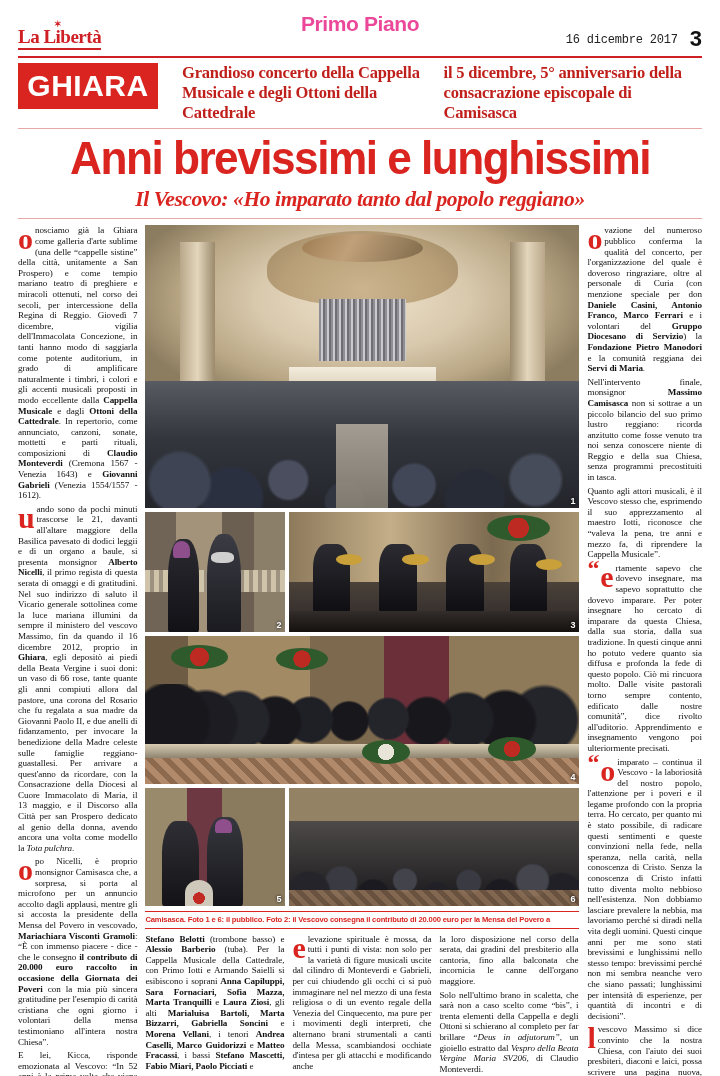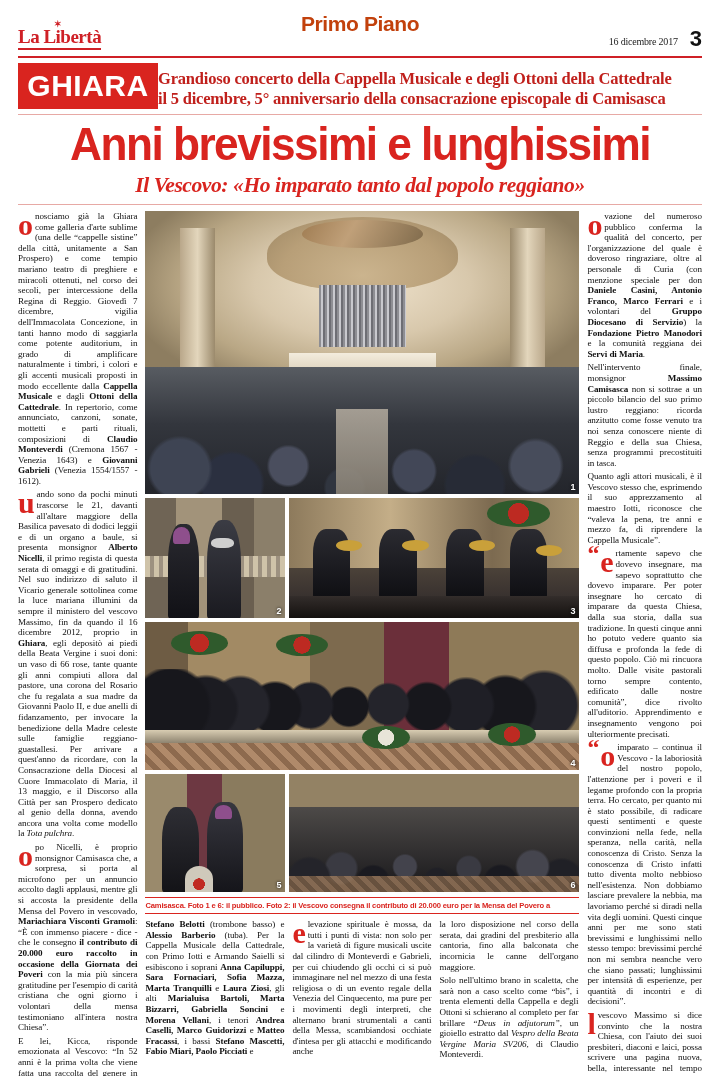--- a/index.html
+++ b/index.html
@@ -3,31 +3,31 @@
 <meta charset="utf-8">
 <style>
   html,body{margin:0;padding:0;background:#fff;}
   body{width:720px;height:1076px;overflow:hidden;font-family:"Liberation Serif",serif;color:#111;}
   .page{position:relative;width:720px;height:1076px;background:#fff;box-sizing:border-box;padding:0 18px;}
 
   
   .masthead{display:flex;align-items:flex-end;justify-content:space-between;height:40px;padding-top:10px;}
   .logo{position:relative;font-family:"Liberation Serif",serif;font-weight:bold;font-size:19px;color:#cf2026;letter-spacing:-0.5px;line-height:1;padding-bottom:2px;border-bottom:2px solid #cf2026;}
   .logo .star{position:absolute;top:-7px;left:36px;font-size:9px;}
-  .section-title{font-family:"Liberation Sans",sans-serif;font-weight:bold;font-size:21px;color:#c2410c;letter-spacing:-0.4px;position:absolute;left:0;right:0;text-align:center;top:12px;}
+  .section-title{font-family:"Liberation Sans",sans-serif;font-weight:bold;font-size:21px;color:#ec4899;letter-spacing:-0.4px;position:absolute;left:0;right:0;text-align:center;top:12px;}
   .right-head{display:flex;align-items:flex-end;gap:12px;}
-  .issue-date{font-family:Liberation Serif, serif;font-size:10px;color:#222;padding-bottom:3px;letter-spacing:-0.2px;}
+  .issue-date{font-family:Liberation Mono, monospace;font-size:12px;color:#222;padding-bottom:3px;letter-spacing:-0.2px;}
   .page-num{font-family:"Liberation Sans",sans-serif;font-weight:bold;font-size:22px;color:#111;line-height:1;}
 
   .rule-red{height:2px;background:#cf2026;margin-top:6px;}
 
   
   .kicker{display:flex;align-items:stretch;margin-top:5px;}
   .kicker-badge{background:#d9241f;color:#fff;font-family:"Liberation Sans",sans-serif;font-weight:bold;font-size:30px;letter-spacing:0.5px;display:flex;align-items:center;justify-content:center;width:140px;height:46px;}
-  .kicker-lines{flex:1;padding-left:0;display:flex;flex-direction:column;justify-content:flex-end;}
+  .kicker-lines{flex:1;padding-left:24px;display:flex;flex-direction:row;justify-content:flex-end;}
   .kicker-lines div{font-family:"Liberation Serif",serif;font-weight:bold;font-size:16.5px;color:#c0201c;line-height:1.22;letter-spacing:-0.2px;}
 
   .rule-thin{height:1px;background:#e7a9a5;margin-top:5px;}
 
   
   .headline{font-family:"Liberation Sans",sans-serif;font-weight:bold;font-size:47px;line-height:0.98;color:#d9241f;letter-spacing:-1.6px;text-align:center;margin-top:6px;transform:scaleX(0.94);transform-origin:center;}
   .subhead{font-family:"Liberation Serif",serif;font-weight:bold;font-style:italic;font-size:21.5px;color:#d9241f;text-align:center;margin-top:6px;letter-spacing:-0.4px;}
   .rule-thin2{height:1px;background:#e7a9a5;margin-top:6px;}
 
   

